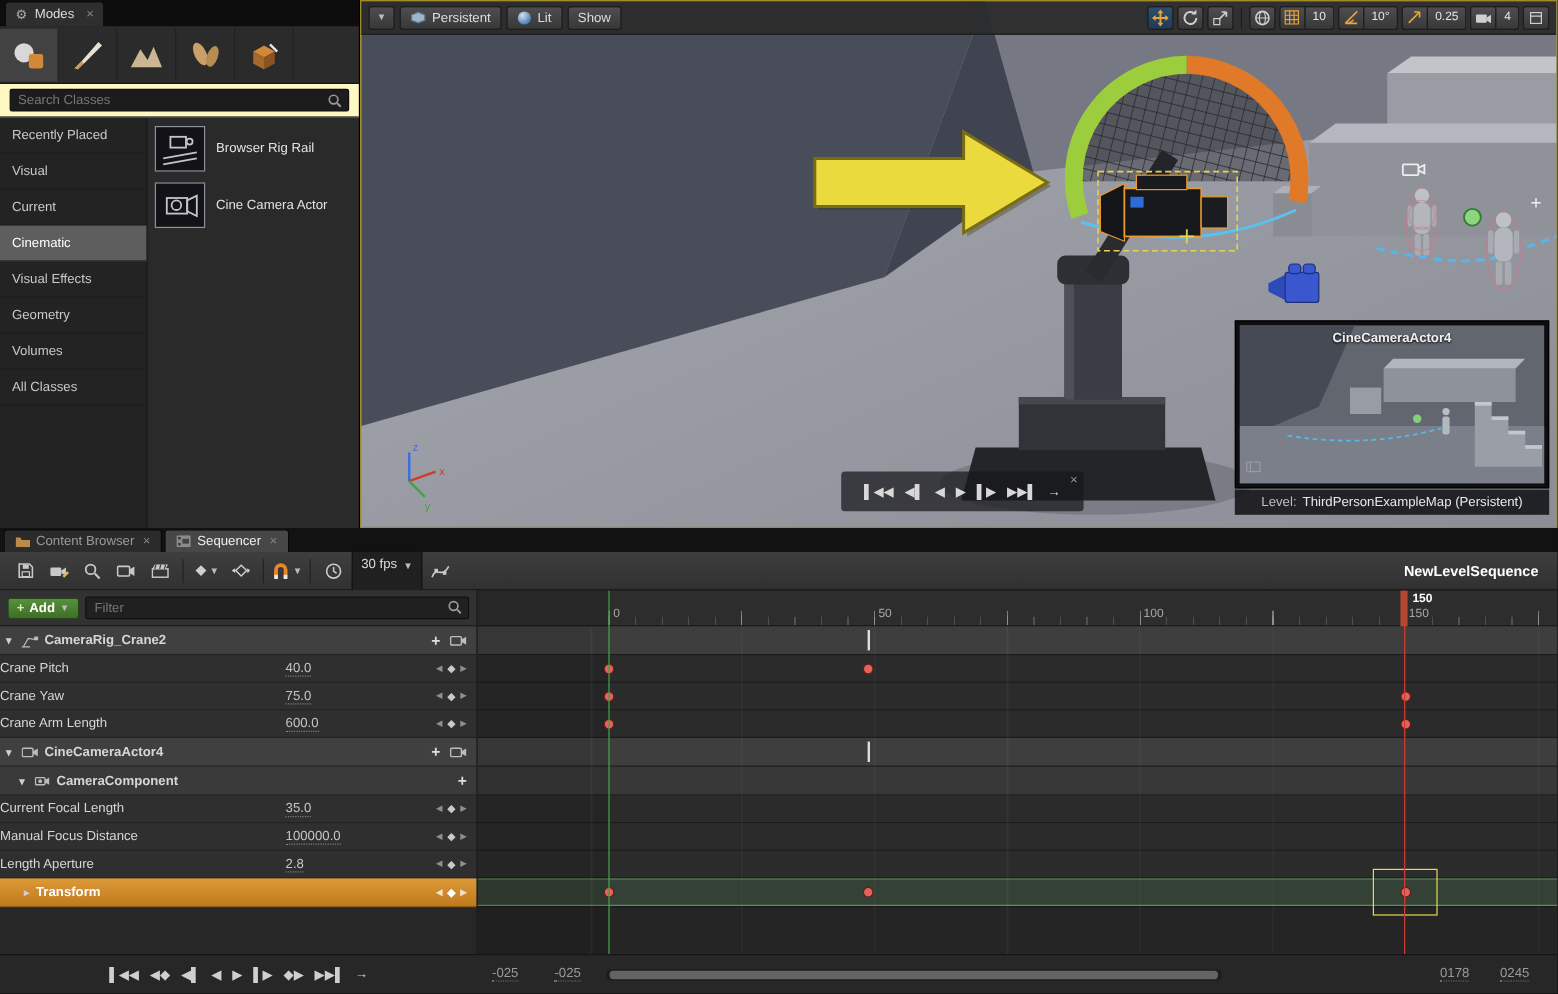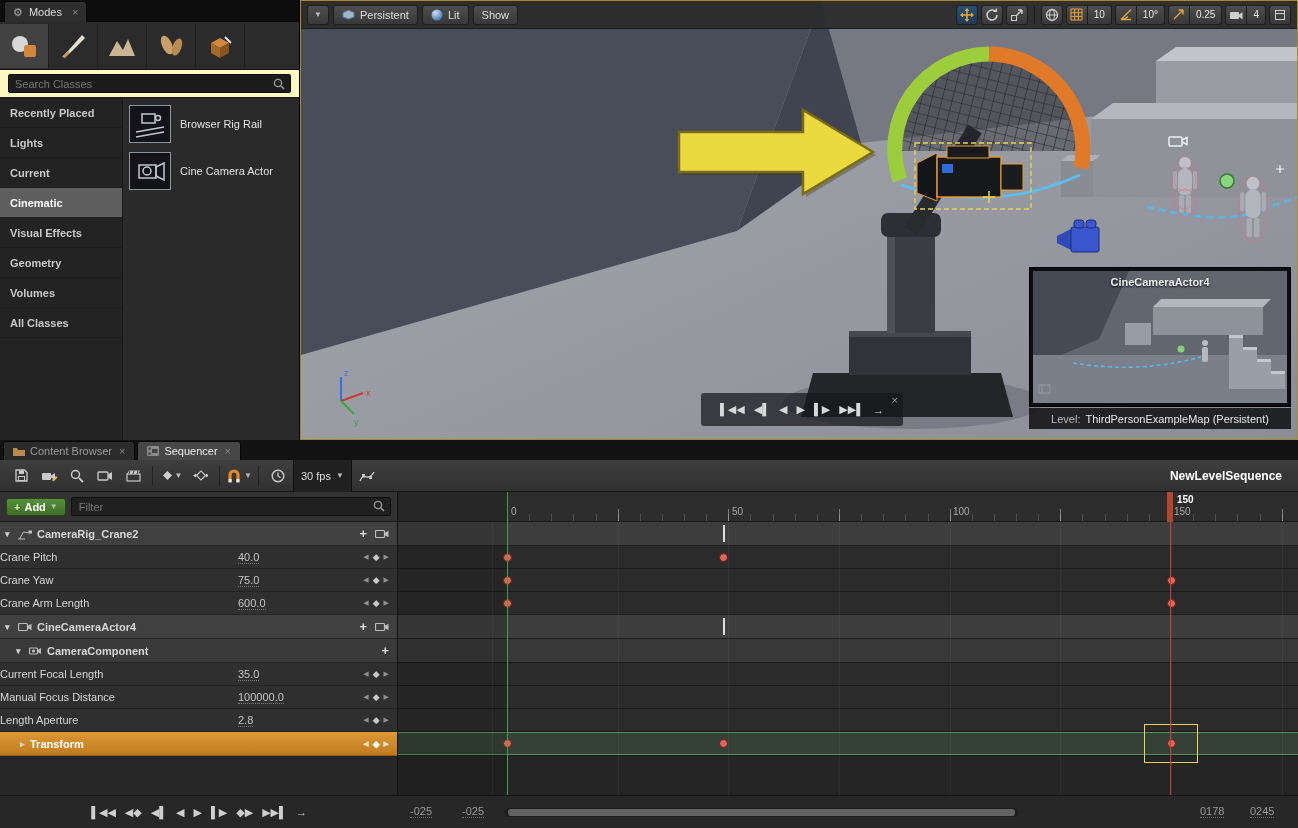--- a/index.html
+++ b/index.html
@@ -18,21 +18,21 @@
 .m-mode{width:49px;height:44px;margin-top:2px;display:flex;align-items:center;justify-content:center;
         background:#2b2b2b;border-right:1px solid #202020}
 .m-mode.active{background:#424242}
 .m-search{height:28px;background:#fef9c3;border-bottom:1px solid #161616;padding:4px 8px;position:relative}
 .m-search input{width:100%;height:19px;background:#1c1c1c;border:1px solid #0e0e0e;border-radius:2px;
         color:#ccc;font-size:11px;padding:0 22px 0 6px;font-family:inherit}
 .m-search input::placeholder{color:#777}
 .m-search .mag2{position:absolute;right:14px;top:8px}
 .m-body{display:flex;height:342px}
 .m-cats{width:123px;background:#232323;border-right:1px solid #181818}
-.m-cat{height:30px;line-height:30px;padding-left:10px;font-weight:bold;color:#c9c9c9;
+.m-cat{height:30px;line-height:30px;padding-left:10px;font-weight:normal;color:#c9c9c9;
        border-bottom:1px solid #1d1d1d;font-size:11px}
 .m-cat.selected{background:#5e5e5e;color:#fff}
 .m-items{flex:1;background:#2a2a2a;padding-top:2px}
 .m-item{height:47px;display:flex;align-items:center;gap:9px;padding:0 6px;color:#e2e2e2}
 .m-thumb{width:42px;height:38px;background:#121217;border:1px solid #8d939c;display:flex;
         align-items:center;justify-content:center;flex:0 0 auto}
 
 
 .viewport{position:absolute;left:300px;top:0;width:998px;height:440px;border:1px solid #a08c28;
           background:#8e9099;overflow:hidden}
@@ -69,21 +69,21 @@
      display:flex;align-items:flex-end;gap:2px;padding-left:3px}
 .stab{height:19px;display:flex;align-items:center;gap:5px;padding:0 9px;font-size:11px;
      background:#2b2b2b;color:#9a9a9a;border:1px solid #090909;border-bottom:none;border-radius:3px 3px 0 0}
 .stab.active{background:#474747;color:#eee}
 .stab .m-x{margin-left:2px}
 .seq-toolbar{position:absolute;left:0;top:20px;width:100%;height:32px;
      background:linear-gradient(#3e3e3e,#313131);border-bottom:1px solid #181818;
      display:flex;align-items:center;gap:2px;padding:0 8px}
 .tb-btn{height:24px;min-width:26px;display:flex;align-items:center;justify-content:center;gap:2px;border-radius:2px}
 .tb-sep{width:1px;height:20px;background:#222;margin:0 4px}
-.fps-select{display:flex;align-items:center;gap:5px;background:#202020;border:1px solid #101010;
+.fps-select{display:flex;align-items:flex-end;gap:5px;background:#202020;border:1px solid #101010;
      border-radius:2px;height:20px;padding:16px 7px;font-size:11px;color:#ddd}
 .seq-title{margin-left:auto;color:#fff;font-weight:bold;font-size:12px;padding-right:8px}
 
 .seq-body{position:absolute;left:0;top:52px;width:100%;height:303px;background:#222}
 .tree{position:absolute;left:0;top:0;width:398px;height:303px;background:#2a2a2a;border-right:1px solid #141414}
 .filter-row{height:30px;display:flex;align-items:center;gap:5px;padding:0 6px;background:#323232;
      border-bottom:1px solid #1b1b1b}
 .add-btn{display:flex;align-items:center;gap:4px;background:linear-gradient(#57913c,#3f6e28);
      border:1px solid #26431a;border-radius:3px;color:#fff;font-weight:bold;padding:2px 7px;font-size:11px}
 .add-btn .plus{color:#cff2a0;font-weight:bold}
@@ -194,21 +194,21 @@
   <div class="m-search">
     <input placeholder="Search Classes" style="">
     <svg class="mag2" width="12" height="12">
         <circle cx="5" cy="5" r="3.6" fill="none" stroke="#9a9a9a" stroke-width="1.4"></circle>
         <line x1="8" y1="8" x2="11" y2="11" stroke="#9a9a9a" stroke-width="1.6"></line>
       </svg>
   </div>
   <div class="m-body">
     <div class="m-cats">
       <div class="m-cat">Recently Placed</div>
-      <div class="m-cat">Lights</div>
+      <div class="m-cat">Visual</div>
       <div class="m-cat">Current</div>
       <div class="m-cat selected">Cinematic</div>
       <div class="m-cat">Visual Effects</div>
       <div class="m-cat">Geometry</div>
       <div class="m-cat">Volumes</div>
       <div class="m-cat">All Classes</div>
     </div>
     <div class="m-items">
       <div class="m-item">
         <div class="m-thumb">

